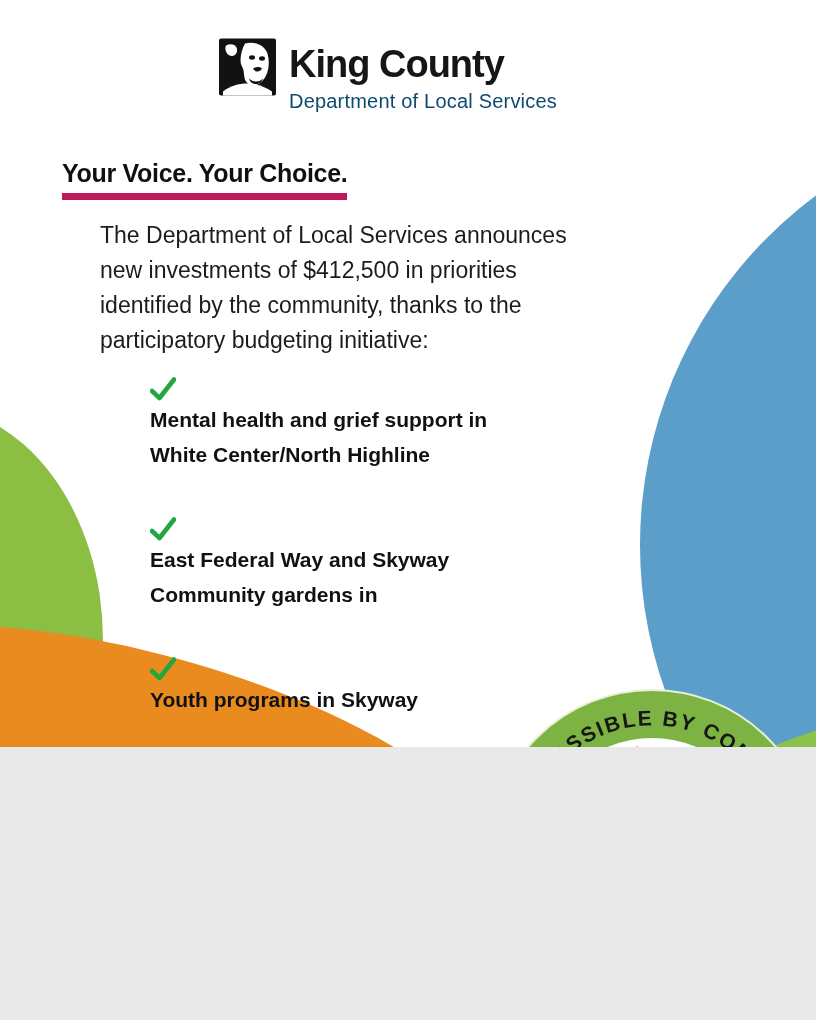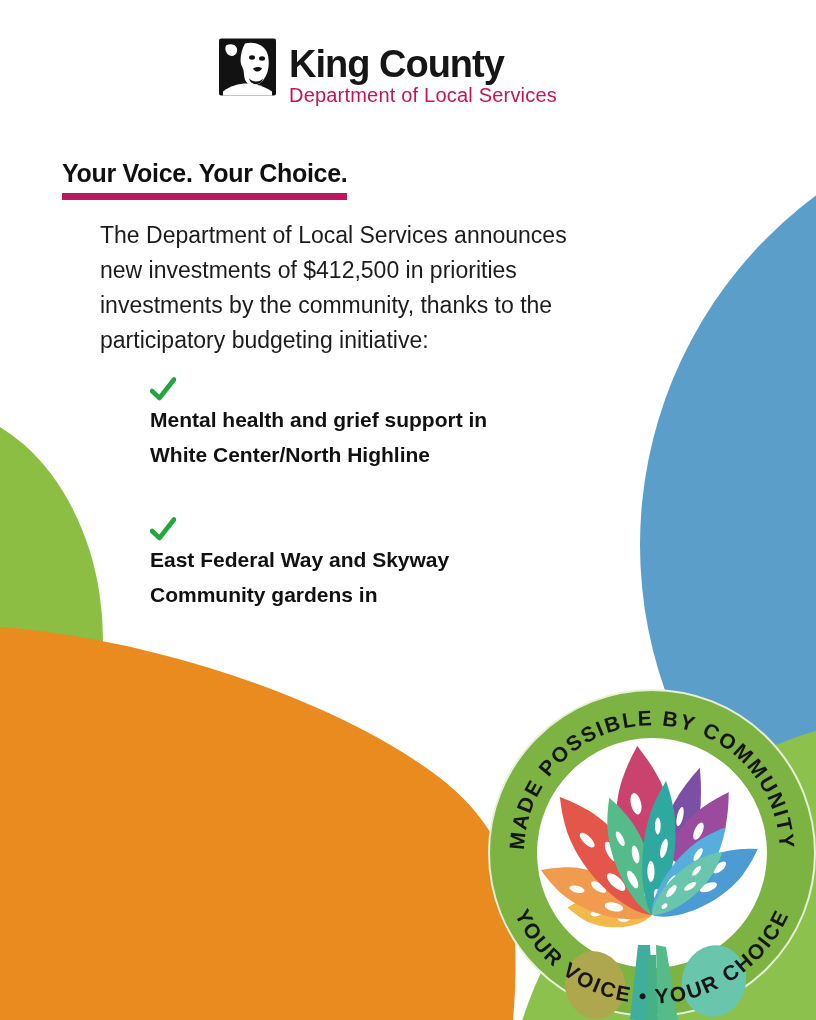--- a/index.html
+++ b/index.html
@@ -1,33 +1,33 @@
 <!DOCTYPE html>
 <html><head>
 <meta charset="utf-8">
 <style>
   html,body { margin:0; padding:0; background:#e9e9e9; }
   .poster {
-    position:relative; width:816px; height:1020px; margin:0 auto;
+    position:relative; width:816px; height:747px; margin:0 auto;
     background:#ffffff; overflow:hidden;
     font-family:"Liberation Sans", sans-serif; color:#151515;
   }
   
   .shape { position:absolute; border-radius:50%; }
   .shape-green-left  { left:-253px; top:405px; width:356px; height:470px; background:#8CBE43; }
   .shape-blue-right  { left:640px;  top:110px; width:870px; height:870px; background:#5B9EC9; }
   .shape-green-corner{ left:500px;  top:710px; width:900px; height:900px; background:#8CC14D; }
   .shape-orange-svg  { position:absolute; left:0; top:0; width:816px; height:1020px; }
 
   
   .logo-block { position:absolute; left:219px; top:38px; display:flex; align-items:flex-start; }
   .logo-mark  { width:57px; height:58px; flex:0 0 auto; }
   .logo-text  { margin-left:13px; padding-top:6px; }
   .logo-title { font-size:38px; font-weight:bold; letter-spacing:-1px; line-height:40px; color:#161616; white-space:nowrap; }
-  .logo-sub   { font-size:20px; color:#be185d; letter-spacing:0.2px; white-space:nowrap; }
+  .logo-sub   { font-size:20px; color:#0c4a6e; margin-top:6px; letter-spacing:0.2px; white-space:nowrap; }
 
   
   .headline {
     position:absolute; left:62px; top:158px;
     font-size:25px; font-weight:bold; letter-spacing:-0.3px; line-height:30px;
     color:#101010; display:inline-block;
     border-bottom:7px solid #be185d; padding-bottom:5px; white-space:nowrap;
   }
 
   
@@ -78,21 +78,21 @@
       <div class="logo-title">King County</div>
       <div class="logo-sub">Department of Local Services</div>
     </div>
   </div>
 
   <div class="headline">Your Voice. Your Choice.</div>
 
   <div class="intro">
     <div>The Department of Local Services announces</div>
     <div>new investments of $412,500 in priorities</div>
-    <div>investments by the community, thanks to the</div>
+    <div>identified by the community, thanks to the</div>
     <div>participatory budgeting initiative:</div>
   </div>
 
   <div class="bullets">
 
     <div class="bullet">
       <svg class="check" viewBox="0 0 26 26">
         <path d="M2 15 L9.5 22 L24 3.5" fill="none" stroke="#21A73D" stroke-width="4.6" stroke-linecap="round" stroke-linejoin="round"></path>
       </svg>
       <div class="bullet-text">
@@ -104,20 +104,28 @@
     <div class="bullet">
       <svg class="check" viewBox="0 0 26 26">
         <path d="M2 15 L9.5 22 L24 3.5" fill="none" stroke="#21A73D" stroke-width="4.6" stroke-linecap="round" stroke-linejoin="round"></path>
       </svg>
       <div class="bullet-text">
         <div>East Federal Way and Skyway</div>
         <div>Community gardens in</div>
       </div>
     </div>
 
+    <div class="bullet">
+      <svg class="check" viewBox="0 0 26 26">
+        <path d="M2 15 L9.5 22 L24 3.5" fill="none" stroke="#21A73D" stroke-width="4.6" stroke-linecap="round" stroke-linejoin="round"></path>
+      </svg>
+      <div class="bullet-text">
+        <div>Youth programs in Skyway</div>
+      </div>
+    </div>
 
   </div>
 
   <svg class="badge-svg" viewBox="-180 -180 360 360">
     <circle r="163" fill="#7CB342" stroke="#e8f0d8" stroke-width="2"></circle>
     <circle r="115" fill="#ffffff"></circle>
 
     <defs>
       <path id="petal" d="M0 0 C-20 -12 -30 -50 -16 -78 C-8 -92 -2 -97 0 -100 C2 -97 8 -92 16 -78 C30 -50 20 -12 0 0 Z"></path>
       <g id="dots" fill="#ffffff">

